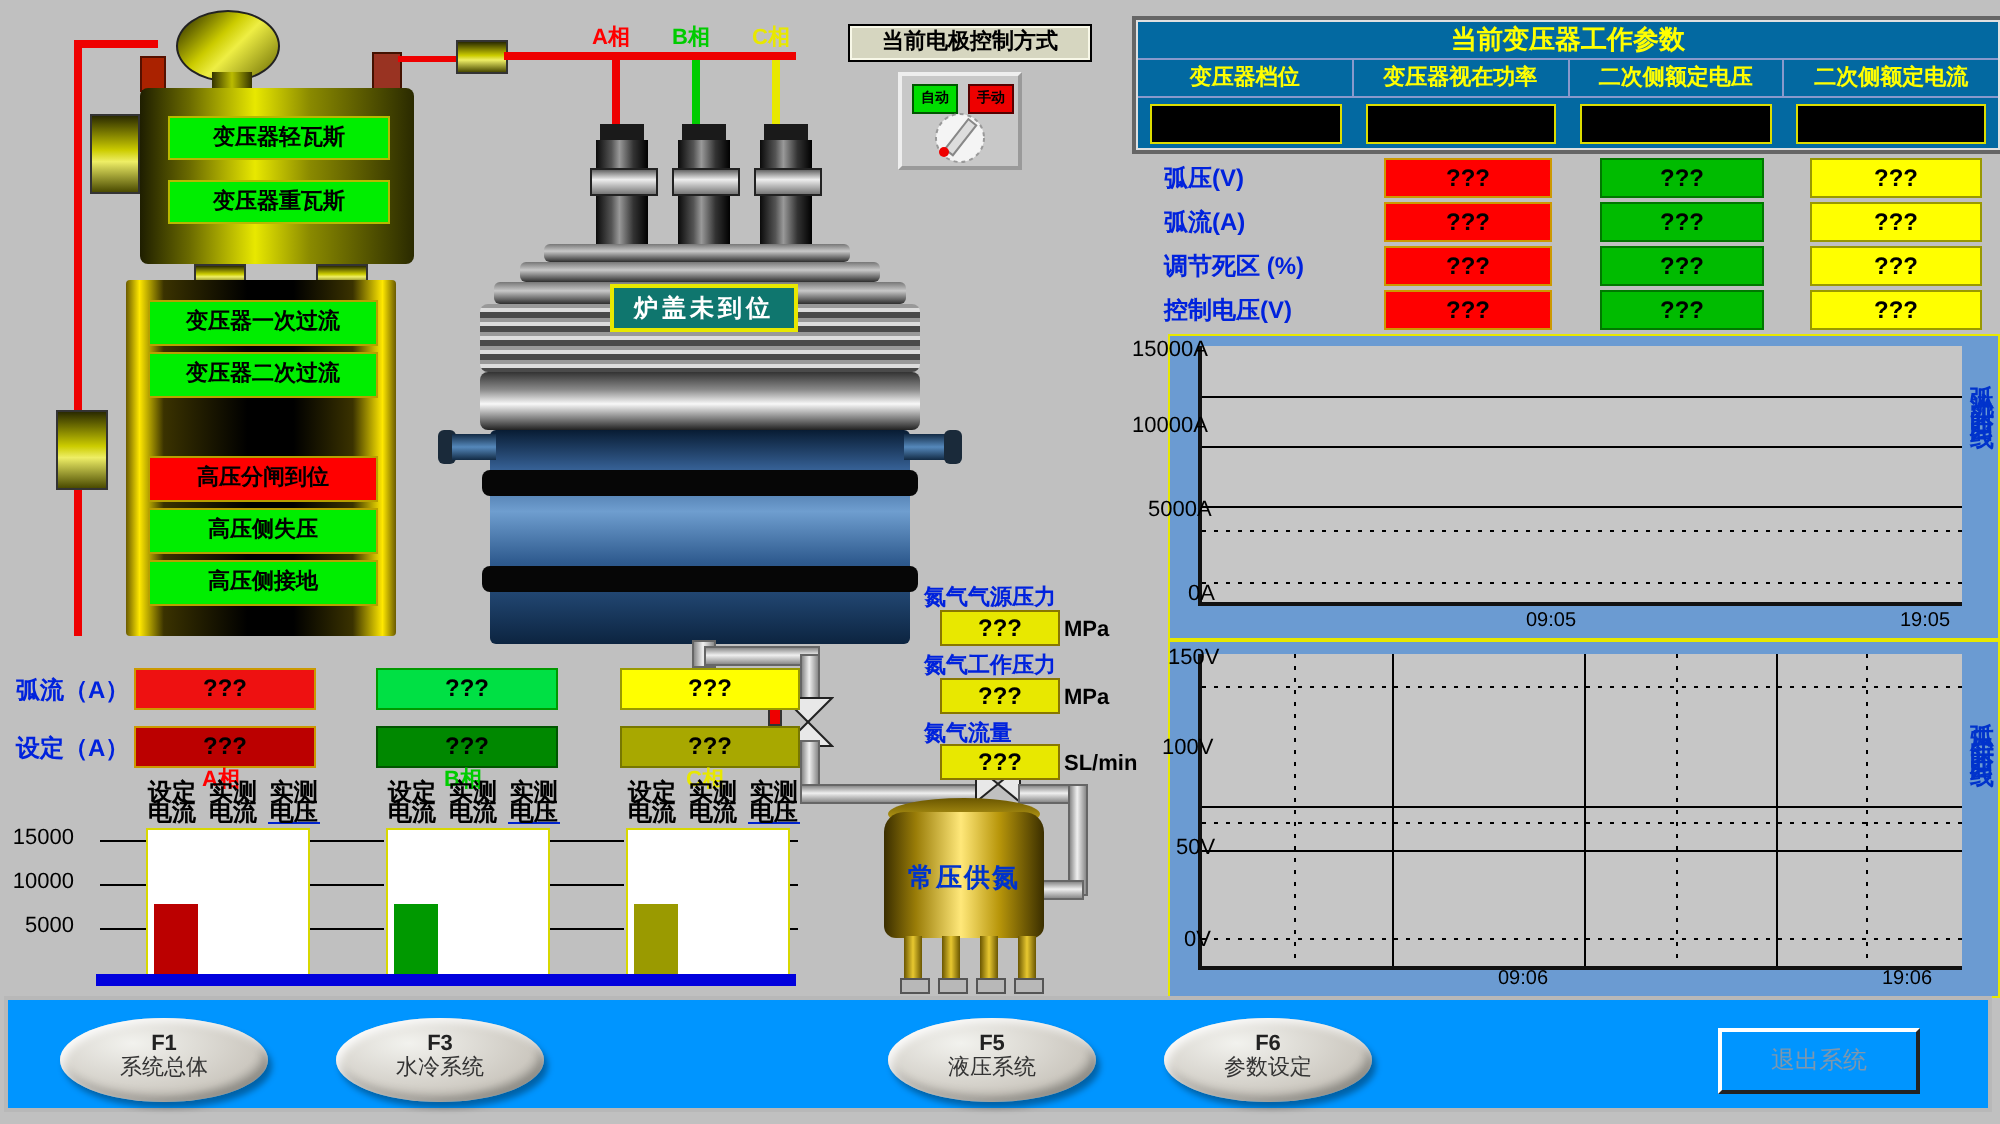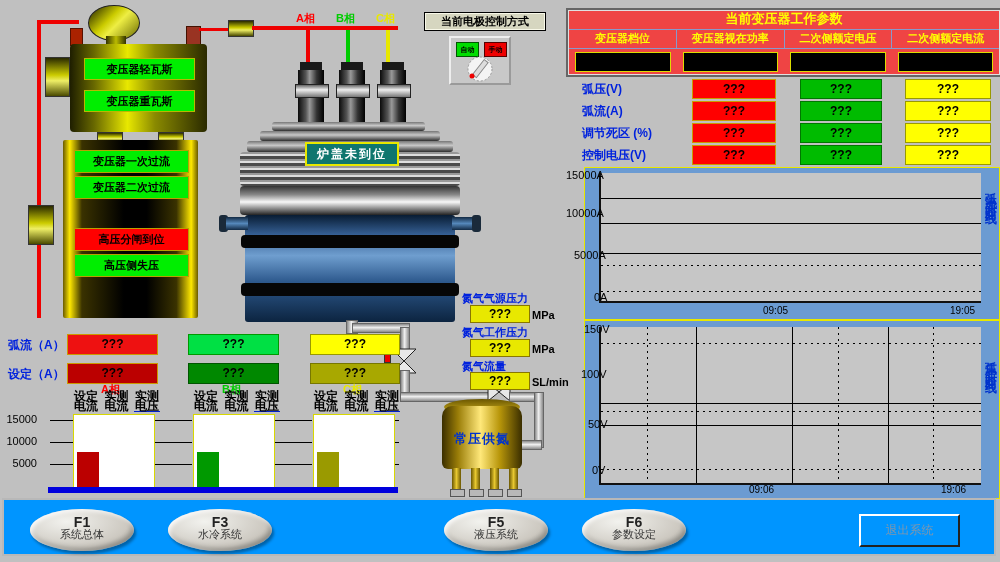--- a/index.html
+++ b/index.html
@@ -42,21 +42,21 @@
   .blab{color:#0022dd;font-weight:bold;font-size:11px;white-space:nowrap;}
   .blab12{color:#0022dd;font-weight:bold;font-size:12px;white-space:nowrap;}
   .vbox{height:18px;text-align:center;font-weight:bold;font-size:12px;line-height:18px;color:#000;}
   .ybox{background:#e8e800;border:1px solid #887700;width:58px;height:16px;line-height:16px;font-size:12px;font-weight:bold;text-align:center;color:#000;}
   .unit{color:#000;font-size:11px;font-weight:bold;}
   .vr{background:#ff0000;border:1px solid #cc9900;} .vg{background:#00bb00;border:1px solid #007700;} .vy{background:#ffff00;border:1px solid #999900;}
   .vr1{background:#ee1111;border:1px solid #cc9900;} .vg1{background:#00e044;border:1px solid #009900;} .vy1{background:#ffff00;border:1px solid #999900;}
   .vr2{background:#bb0000;border:1px solid #cc9900;} .vg2{background:#008800;border:1px solid #005500;} .vy2{background:#a8a800;border:1px solid #777700;}
   .box19{height:19px;line-height:19px;}
   
-  .ptable{background:#ef4444;border:1px solid #e0e0e0;box-shadow:0 0 0 2px #666;font-family:Liberation Mono, monospace;}
+  .ptable{background:#0369a1;border:1px solid #e0e0e0;box-shadow:0 0 0 2px #666;}
   .ptitle{color:#ffff00;font-weight:bold;font-size:13px;line-height:18px;text-align:center;border-bottom:1px solid #8899cc;}
   .phead{display:flex;border-bottom:1px solid #8899cc;}
   .phead div{flex:1;color:#ffff00;font-weight:bold;font-size:11px;line-height:18px;text-align:center;border-right:1px solid #8899cc;}
   .phead div:last-child{border-right:none;text-align:center;}
   .pvals{display:flex;}
   .pvals .cell{flex:1;padding:3px 6px;}
   .pvals .blk{height:18px;background:#000;border:1px solid #dddd00;color:#ffff00;font-size:11px;text-align:center;line-height:18px;}
   
   .chartpanel{background:#6b9bd2;border:1px solid #e8e800;}
   .plot{background:#c6c6c6;border-left:2px solid #111;border-bottom:2px solid #111;}
@@ -75,21 +75,21 @@
   
   .ectitle{background:#d6d6c0;border:1px solid #000;box-shadow:inset 0 0 0 1px #f8f8e8;color:#000;font-weight:bold;font-size:11px;line-height:17px;text-align:center;}
   .ecpanel{background:#c8c8c8;border:2px outset #eee;}
   .ecbtn{width:21px;height:13px;font-size:7px;line-height:13px;text-align:center;color:#000;font-weight:bold;}
   .ecgreen{background:#00dd00;border:1px solid #005500;} .ecred{background:#ee0000;border:1px solid #550000;}
   
   .navbar{background:#0095ff;border:2px solid #b8b8b8;}
   .fbtn{width:104px;height:42px;border-radius:50%;background:radial-gradient(ellipse at 35% 30%,#f2f2ee,#ccc8c0 65%,#8e8e86);
         box-shadow:2px 3px 3px rgba(0,0,0,.35), inset 2px 2px 4px rgba(255,255,255,.9), inset -2px -3px 5px rgba(0,0,0,.25);
         text-align:center;padding-top:0;cursor:pointer;}
-  .fbtn .k{display:block;margin-top:7px;color:#222;font-size:14px;font-weight:bold;line-height:12px;}
+  .fbtn .k{display:block;margin-top:7px;color:#222;font-size:11px;font-weight:bold;line-height:12px;}
   .fbtn .l{display:block;color:#333;font-size:11px;line-height:12px;}
   .exitbtn{border-top:2px solid #fff;border-left:2px solid #fff;border-right:2px solid #222;border-bottom:2px solid #222;
            color:#7f97ad;font-size:12px;line-height:29px;text-align:center;cursor:pointer;}
 </style>
 </head>
 <body>
 
 <div class="stage">
 
   <div class="abs redpipe" style="left:37px;top:20px;width:42px;height:4px"></div>
@@ -107,20 +107,21 @@
   <div class="abs tbtn" style="left:84px;top:90px">变压器重瓦斯</div>
   <div class="abs tbtn" style="left:84px;top:58px">变压器轻瓦斯</div>
   <div class="abs olive-v" style="left:97px;top:132px;width:24px;height:9px"></div>
   <div class="abs olive-v" style="left:158px;top:132px;width:24px;height:9px"></div>
 
   <div class="abs alarm-panel" style="left:63px;top:140px;width:135px;height:178px"></div>
   <div class="abs abtn ok" style="top:150px">变压器一次过流</div>
   <div class="abs abtn ok" style="top:176px">变压器二次过流</div>
   <div class="abs abtn ok" style="top:254px">高压侧失压</div>
   <div class="abs abtn alarm" style="top:228px">高压分闸到位</div>
+  <div class="abs abtn ok" style="top:280px">高压侧接地</div>
 
   <div class="abs phl pa" style="left:296px;top:11px">A相</div>
   <div class="abs phl pb" style="left:336px;top:11px">B相</div>
   <div class="abs phl pc" style="left:376px;top:11px">C相</div>
   <div class="abs redpipe" style="left:252px;top:26px;width:146px;height:4px"></div>
   <div class="abs" style="left:306px;top:30px;width:4px;height:40px;background:#ee0000"></div>
   <div class="abs" style="left:346px;top:30px;width:4px;height:40px;background:#00cc00"></div>
   <div class="abs" style="left:386px;top:30px;width:4px;height:40px;background:#e8e800"></div>
 
   <div class="abs ecap" style="left:300px;top:62px"></div>

